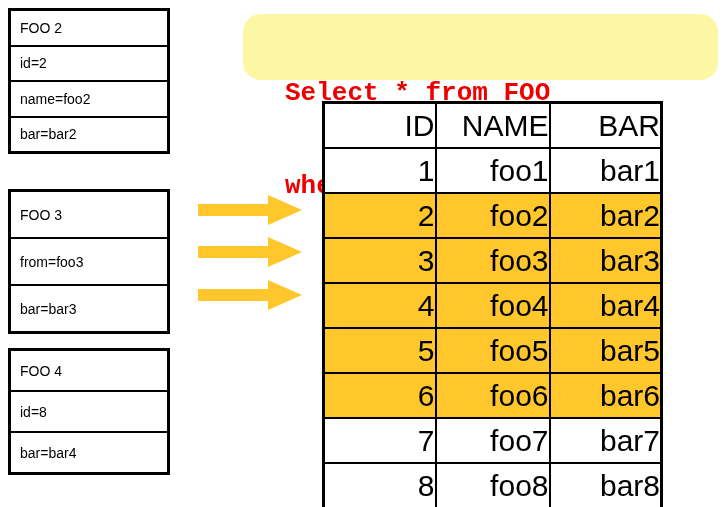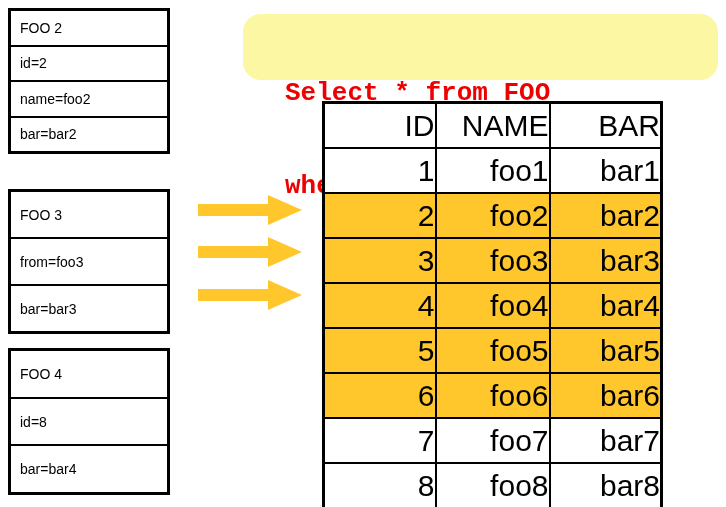--- a/index.html
+++ b/index.html
@@ -102,21 +102,21 @@
     <div class="card-row">name=foo2</div>
     <div class="card-row">bar=bar2</div>
   </div>
 
   <div class="card" style="top:177px; height:145px;margin-top:12px;">
     <div class="card-row">FOO 3</div>
     <div class="card-row">from=foo3</div>
     <div class="card-row">bar=bar3</div>
   </div>
 
-  <div class="card" style="top:348px; height:147px;">
+  <div class="card" style="top:348px; height:127px;">
     <div class="card-row">FOO 4</div>
     <div class="card-row">id=8</div>
     <div class="card-row">bar=bar4</div>
   </div>
 
   <div class="banner">
     <div>Select * from FOO</div>
     <div>where id &gt; 1 and id &lt; 7</div>
   </div>
 

